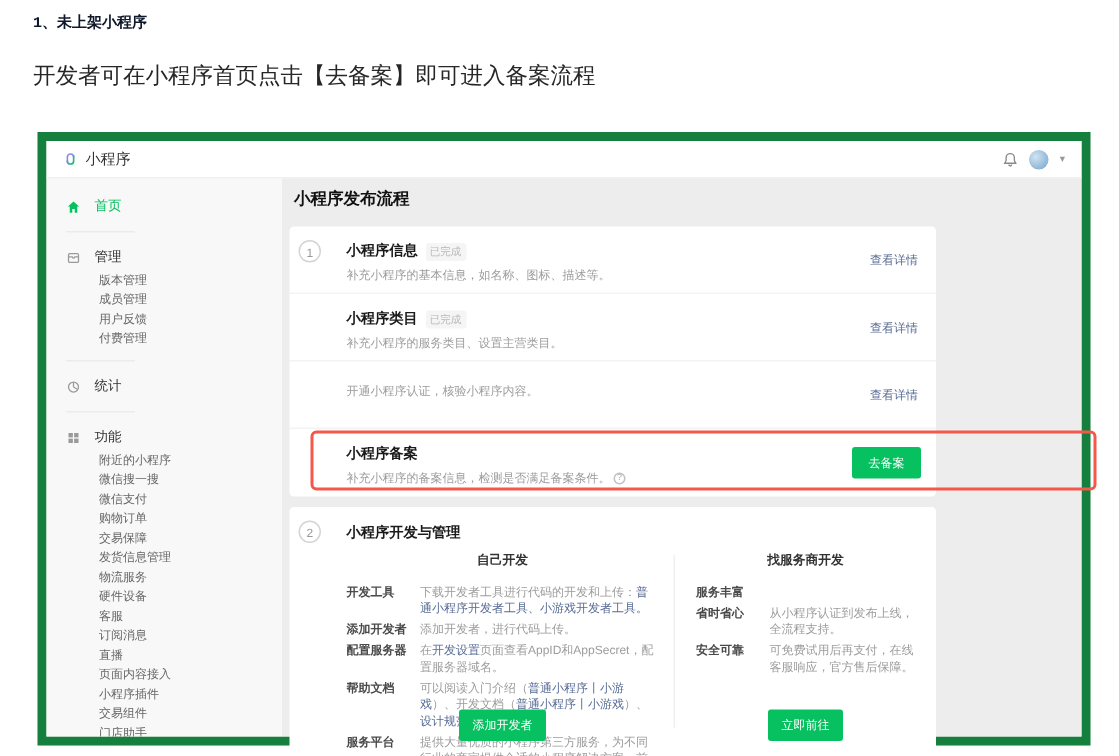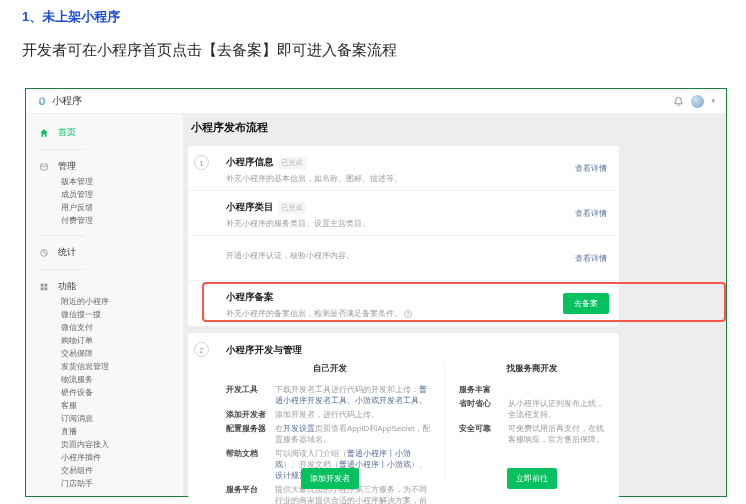--- a/index.html
+++ b/index.html
@@ -1,21 +1,21 @@
 <!DOCTYPE html>
 <html><head>
 <meta charset="utf-8">
 <style>
   * { margin:0; padding:0; box-sizing:border-box; }
   html,body { width:746px; height:504px; background:#fff;
     font-family:"Liberation Sans","DejaVu Sans",sans-serif; color:#262626; overflow:hidden; }
-  .doc-heading { position:absolute; left:22px; top:8px; font-size:13px; font-weight:bold; color:#1d4ed8; }
+  .doc-heading { position:absolute; left:22px; top:8px; font-size:10px; font-weight:bold; color:#0f172a;font-family:Liberation Mono, monospace; }
   .doc-para { position:absolute; left:22px; top:41px; font-size:15px; color:#262626; }
 
-  .shot { position:absolute; left:25px; top:88px; width:702px; height:409px; background:#ededed; border:1px solid #15803d; }
+  .shot { position:absolute; left:25px; top:88px; width:702px; height:409px; background:#ededed; border:6px solid #15803d; }
 
   
   .shot-header { position:absolute; top:0; left:0; right:0; height:25px; background:#fff;
     border-bottom:1px solid #f0f0f0; display:flex; align-items:center; padding:0 11px; }
   .brand { display:flex; align-items:center; gap:5px; font-size:10px; color:#333; }
   .hdr-right { margin-left:auto; display:flex; align-items:center; gap:7px; }
   .bell { width:11px; height:11px; }
   .avatar { width:13px; height:13px; border-radius:50%;
     background:radial-gradient(circle at 35% 35%, #cfe3f2, #8fb6d6 70%, #6e98bd); }
   .chev { font-size:7px; color:#999; }

